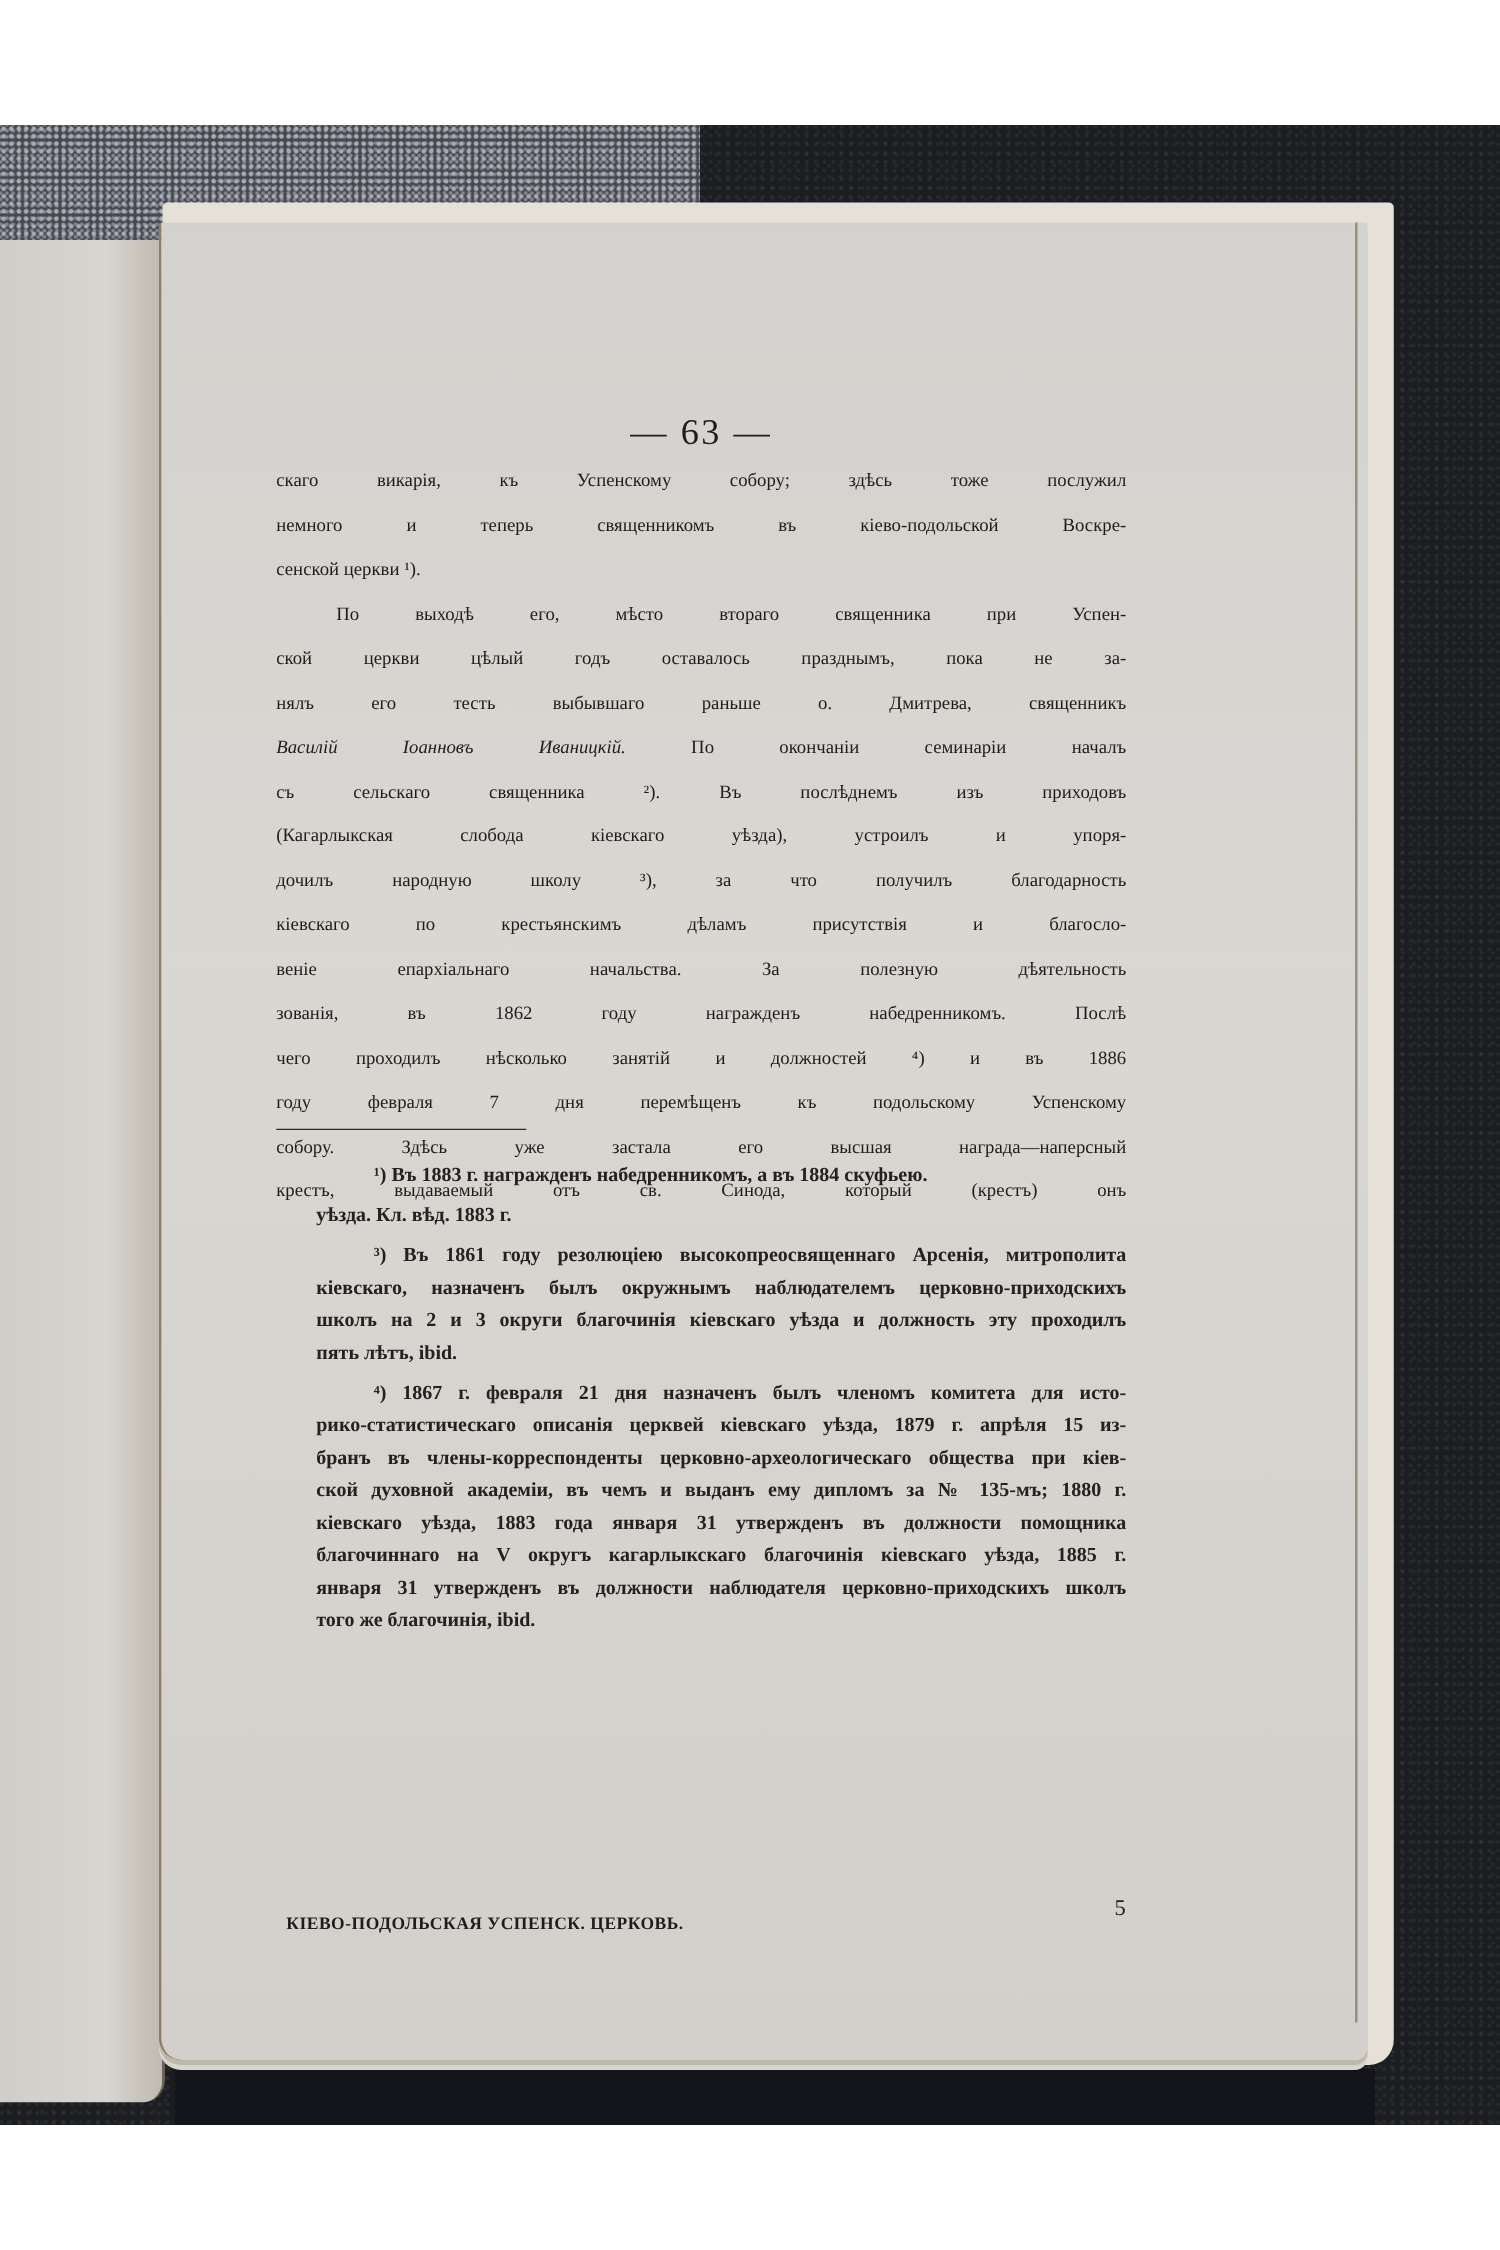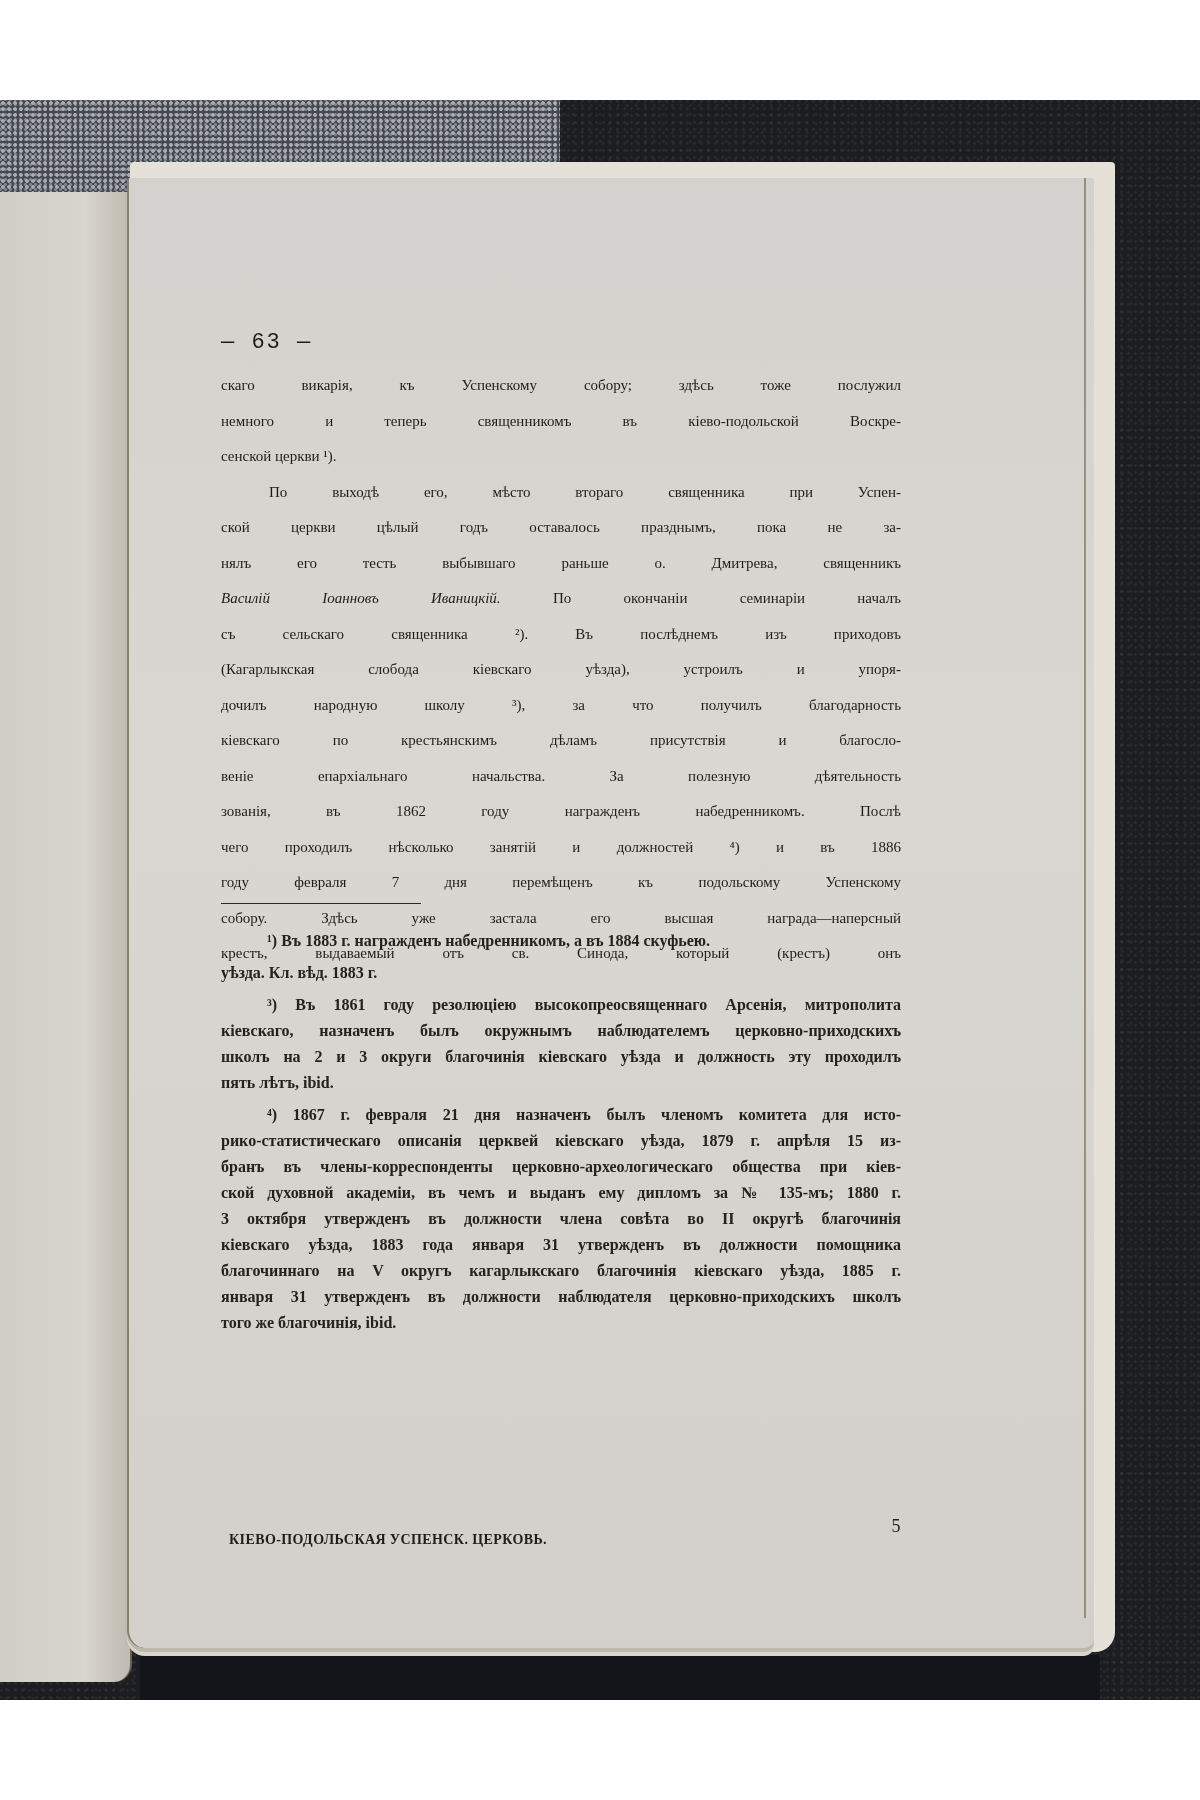--- a/index.html
+++ b/index.html
@@ -47,43 +47,43 @@
     }
     .page-edge {
       position: absolute; right: 8px; top: 0; bottom: 30px; width: 2px;
       background: #6d604c; opacity: 0.6;
     }
     .content {
       position: absolute; left: 92px; top: 0; width: 680px;
       color: #1e1d1b;
     }
     .page-number-top {
-      position: absolute; top: 152px; left: 0; width: 680px; text-align: left;
-      font-size: 22px; letter-spacing: 2px; font-family: Liberation Mono, monospace;
+      position: absolute; top: 152px; left: 0; width: 680px; text-align: center;
+      font-size: 29px; letter-spacing: 2px;
     }
     .body-text {
       position: absolute; top: 190px; left: 0; width: 680px;
       font-size: 15px; line-height: 35.5px;
       text-align: justify; text-align-last: justify;
     }
     .body-text .line { display: block; white-space: nowrap; text-align: justify; text-align-last: justify; }
     .body-text .line.last { text-align-last: left; }
     .body-text .indent { padding-left: 48px; }
     .body-text i { font-style: italic; }
     .rule {
       position: absolute; top: 725px; left: 0; width: 200px; height: 1px;
       background: #2a2927;
     }
     .footnotes {
       position: absolute; top: 750px; left: 0; width: 680px;
       font-size: 16px; line-height: 26px; font-weight: bold;
       color: #232220;
       font-family: "Liberation Serif", "DejaVu Serif", serif;
     }
-    .fn { margin-bottom: 6px; }
+    .fn { margin-bottom: 6px; margin-left: 32px; }
     .fn .line { display: block; white-space: nowrap; text-align: justify; text-align-last: justify; }
     .fn .line.last { text-align-last: left; }
     .fn .first { padding-left: 46px; }
     .signature {
       position: absolute; top: 1340px; left: 0; width: 680px;
       font-size: 14px; font-weight: bold; letter-spacing: 0.4px;
       font-family: "Liberation Serif", "DejaVu Serif", serif;
     }
     .signature .sig-title { position: absolute; left: 8px; top: 14px; }
     .signature .sig-num { position: absolute; right: 0; top: -2px; font-size: 18px; font-weight: normal; }
@@ -140,21 +140,20 @@
           <span class="line first">³) Въ 1861 году резолюціею высокопреосвященнаго Арсенія, митрополита</span>
           <span class="line">кіевскаго, назначенъ былъ окружнымъ наблюдателемъ церковно-приходскихъ</span>
           <span class="line">школъ на 2 и 3 округи благочинія кіевскаго уѣзда и должность эту проходилъ</span>
           <span class="line last">пять лѣтъ, ibid.</span>
         </div>
         <div class="fn">
           <span class="line first">⁴) 1867 г. февраля 21 дня назначенъ былъ членомъ комитета для исто-</span>
           <span class="line">рико-статистическаго описанія церквей кіевскаго уѣзда, 1879 г. апрѣля 15 из-</span>
           <span class="line">бранъ въ члены-корреспонденты церковно-археологическаго общества при кіев-</span>
           <span class="line">ской духовной академіи, въ чемъ и выданъ ему дипломъ за № 135-мъ; 1880 г.</span>
-          <span class="line">3 октября утвержденъ въ должности члена совѣта во II округѣ благочинія</span>
           <span class="line">кіевскаго уѣзда, 1883 года января 31 утвержденъ въ должности помощника</span>
           <span class="line">благочиннаго на V округъ кагарлыкскаго благочинія кіевскаго уѣзда, 1885 г.</span>
           <span class="line">января 31 утвержденъ въ должности наблюдателя церковно-приходскихъ школъ</span>
           <span class="line last">того же благочинія, ibid.</span>
         </div>
       </div>
 
       <div class="signature">
         <span class="sig-title">КІЕВО-ПОДОЛЬСКАЯ УСПЕНСК. ЦЕРКОВЬ.</span>
         <span class="sig-num">5</span>

